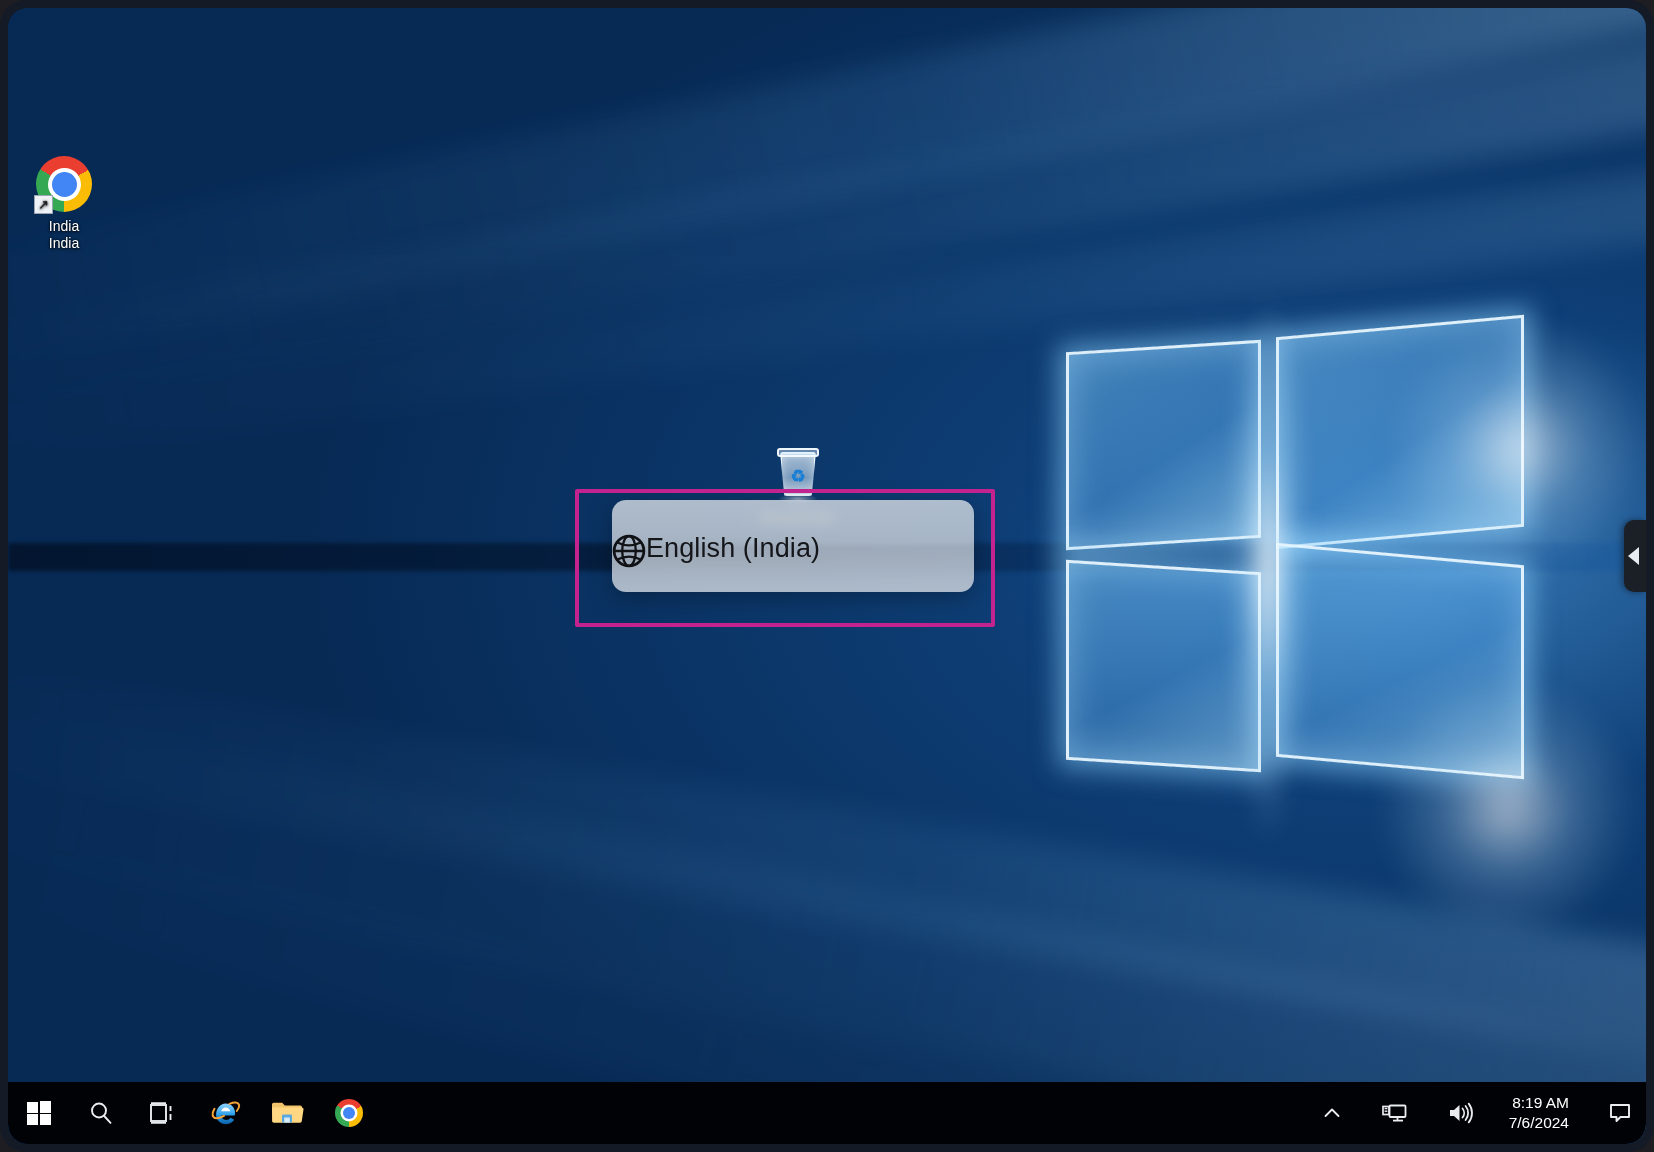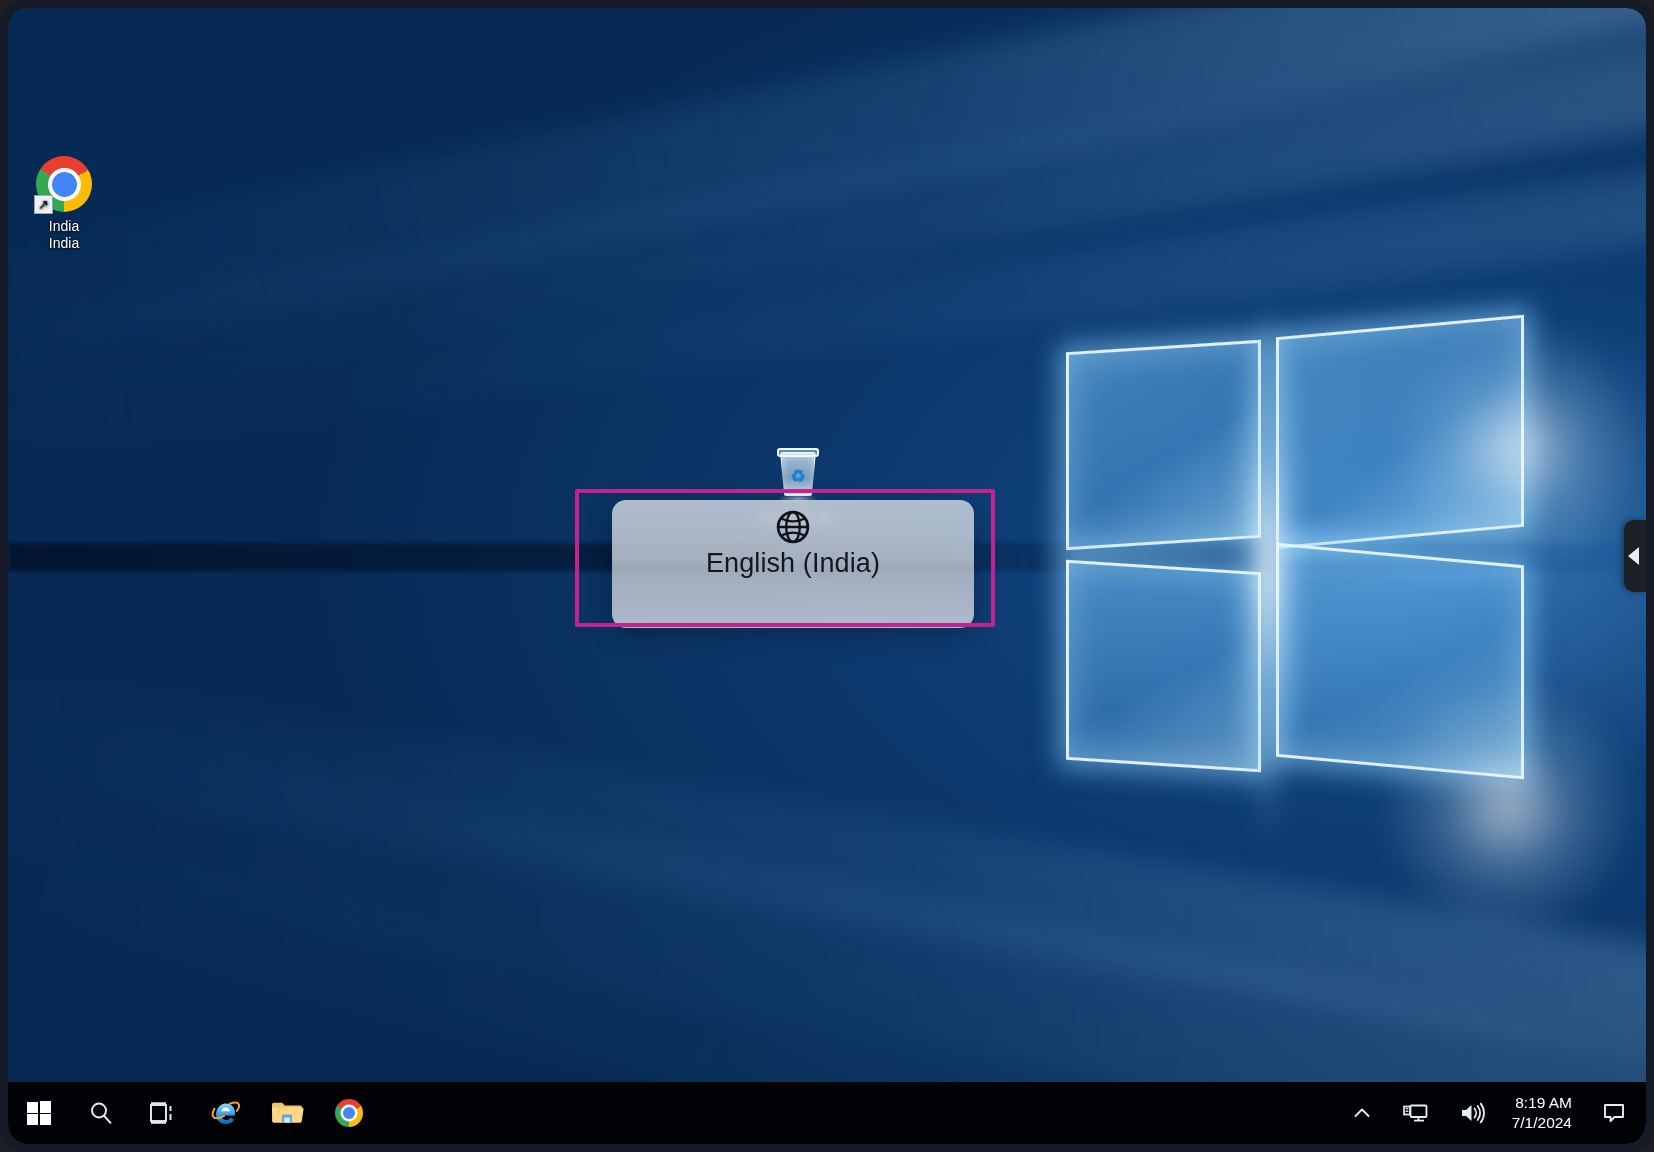--- a/index.html
+++ b/index.html
@@ -163,27 +163,27 @@
   }
   .bin-shadow {
     position:absolute; left: 2px; bottom: -4px; width: 40px; height: 10px;
     background: radial-gradient(50% 50% at 50% 50%, rgba(255,255,255,.55), rgba(255,255,255,0));
   }
 
   
   #language-popup {
     position: absolute;
     left: 604px; top: 492px;
-    width: 362px; height: 128px;
+    width: 362px; height: 92px;
     border-radius: 14px;
     background: linear-gradient(180deg, rgba(216,222,229,.80) 0%, rgba(205,212,220,.80) 46%, rgba(190,198,208,.82) 52%, rgba(206,213,221,.83) 100%);
     backdrop-filter: blur(6px);
     box-shadow: 0 6px 24px rgba(0,0,0,.28);
     display: flex;
-    flex-direction: column;
+    flex-direction: row;
     align-items: center;
     justify-content: flex-start;
     overflow: hidden;
   }
   #language-popup .globe {
     margin-top: 10px;
     width: 34px; height: 34px;
     flex: none;
   }
   #language-popup .lang-label {
@@ -236,21 +236,21 @@
   .tb-left { display: flex; align-items: center; height: 100%; }
   .tb-btn {
     width: 62px; height: 62px;
     display: flex; align-items: center; justify-content: center;
     cursor: default;
   }
   .tb-spacer { flex: 1 1 auto; height: 100%; }
 
   .tb-right {
     display: flex; align-items: flex-end; height: 100%;
-    padding-right: 10px; gap: 8px;
+    padding-right: 4px; gap: 17px;
   }
   .tray-btn {
     height: 62px; display: flex; align-items: center; justify-content: center;
     padding: 0 11px; cursor: default;
   }
   #clock {
     height: 62px;
     display: flex; flex-direction: column;
     align-items: flex-end; justify-content: center;
     padding: 0 12px 0 8px;
@@ -430,21 +430,21 @@
           <svg width="26" height="22" viewBox="0 0 26 22">
             <path d="M3 8h4l5.5-5v16L7 14H3z" fill="#e9edf2"></path>
             <path d="M15.5 6.5a7 7 0 0 1 0 9" fill="none" stroke="#e9edf2" stroke-width="1.8" stroke-linecap="round"></path>
             <path d="M18.6 4a11 11 0 0 1 0 14" fill="none" stroke="#e9edf2" stroke-width="1.8" stroke-linecap="round"></path>
             <path d="M21.7 1.6a15 15 0 0 1 0 18.8" fill="none" stroke="#e9edf2" stroke-width="1.8" stroke-linecap="round"></path>
           </svg>
         </div>
 
         <div id="clock">
           <div>8:19 AM</div>
-          <div>7/1/2024</div>
+          <div>7/6/2024</div>
         </div>
 
         <div id="action-center">
           <svg width="24" height="22" viewBox="0 0 24 22">
             <path d="M3 3h18v12H12.5L8.5 19v-4H3z" fill="none" stroke="#e9edf2" stroke-width="1.9" stroke-linejoin="round"></path>
           </svg>
         </div>
 
       </div>
     </div>

